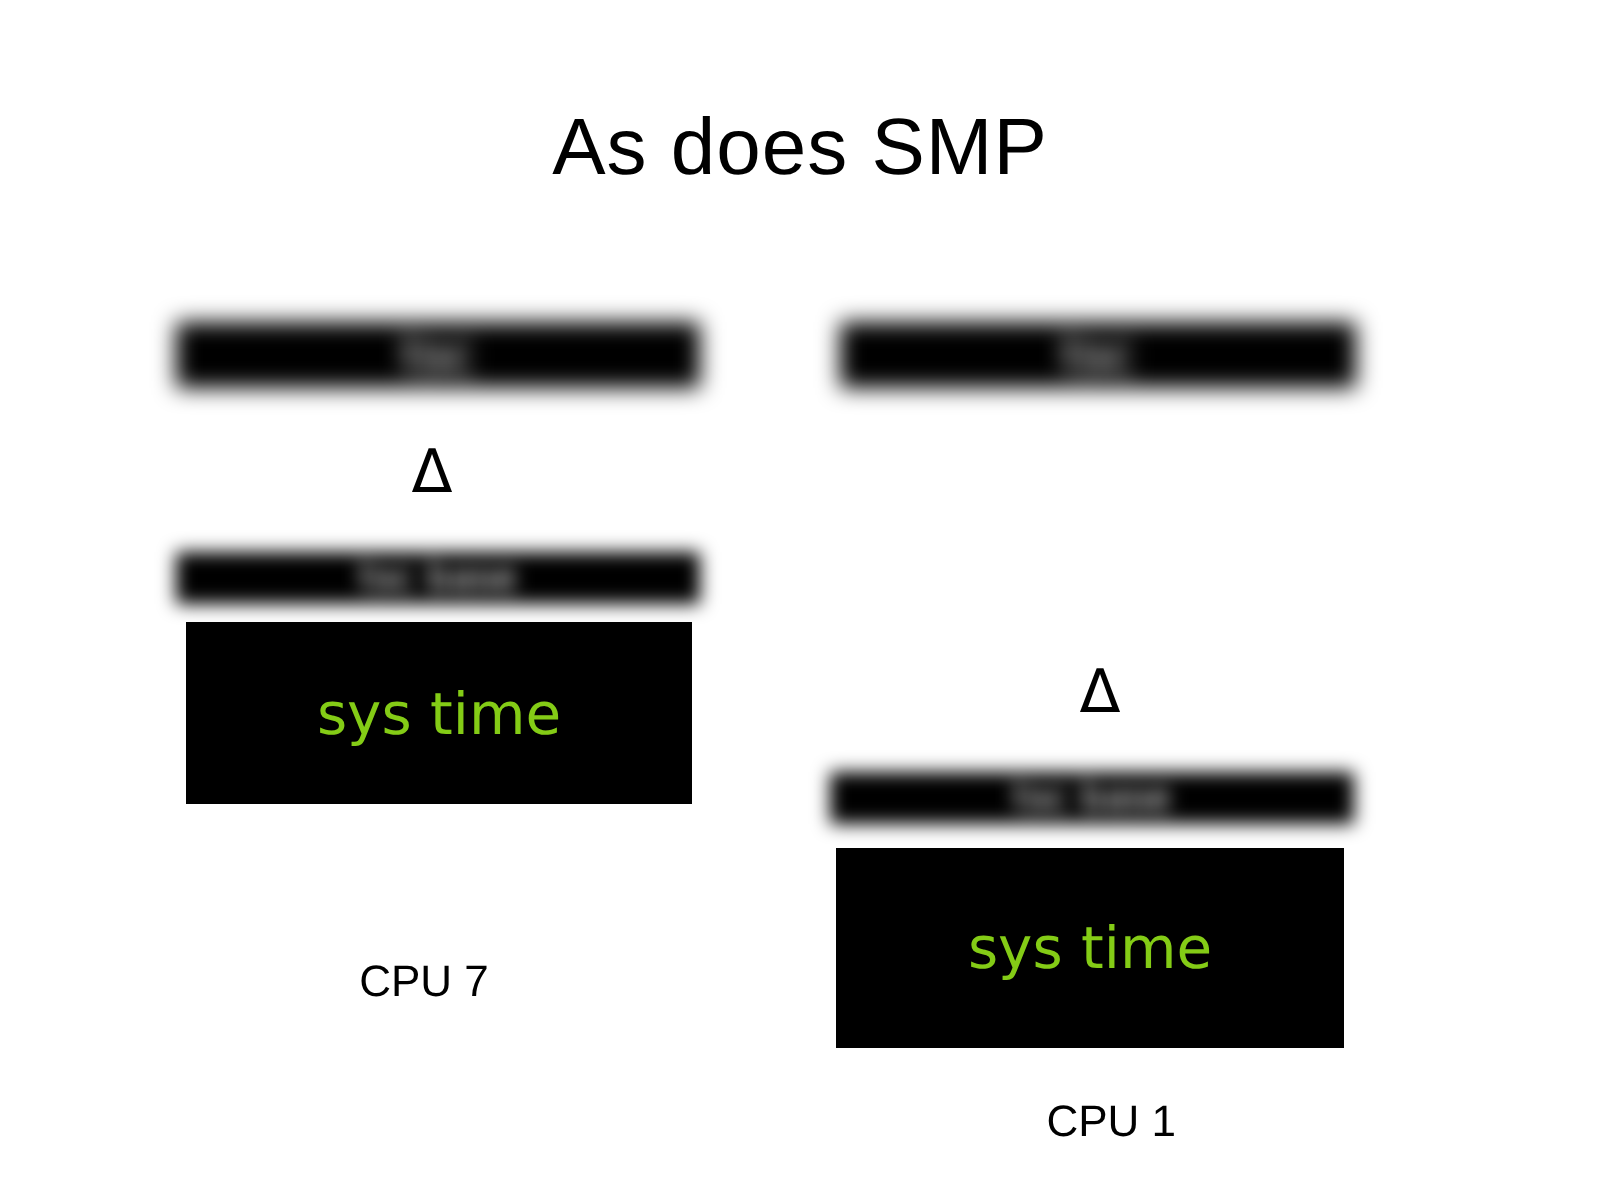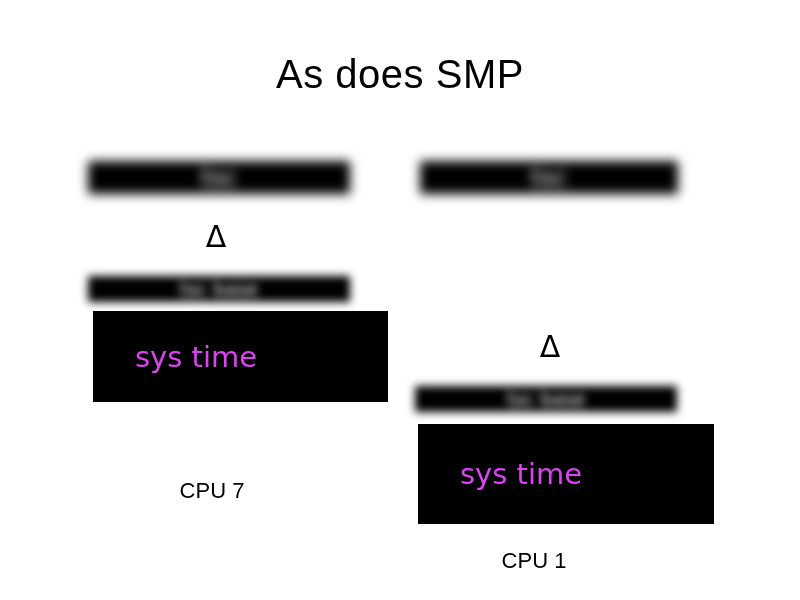--- a/index.html
+++ b/index.html
@@ -57,25 +57,25 @@
     filter: blur(4.5px);
   }
   .bar-label {
     white-space: nowrap;
   }
 
   
   .sys-block {
     position: absolute;
     background: #000000;
-    color: #d946ef;
+    color: #84cc16;
     display: flex;
     align-items: center;
+    justify-content: center;
     font-family: "DejaVu Sans", sans-serif;
-    padding-left: 42px;
   }
 
   
   .delta {
     position: absolute;
     color: #000000;
     font-family: "DejaVu Sans", sans-serif;
     font-size: 30px;
     line-height: 1;
     text-align: center;
@@ -121,15 +121,15 @@
   <div class="delta" style="left:528px; top:332px; width:44px;">Δ</div>
 
   <div class="blur-bar thin" style="left:415px; top:386px; width:262px; height:26px; font-size:19px;">
     <span class="bar-label">tsc base</span>
   </div>
 
   <div class="sys-block" style="left:418px; top:424px; width:254px; height:100px; font-size:29px;">
     <span class="bar-label">sys time</span>
   </div>
 
-  <div class="cpu-label" style="left:464px; top:548px; width:140px;">CPU 1</div>
+  <div class="cpu-label" style="left:448px; top:548px; width:140px;text-align:right;">CPU 1</div>
 
 </div>
 
 </body></html>

